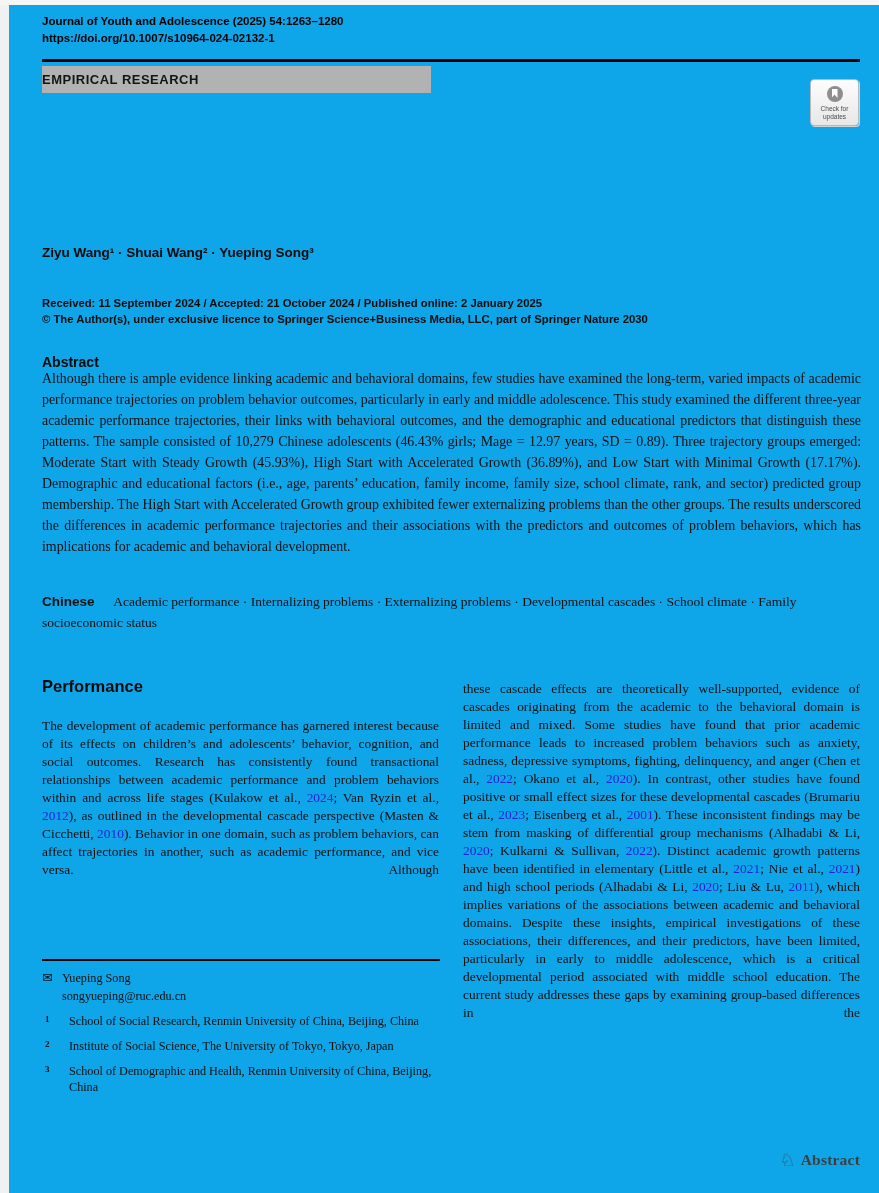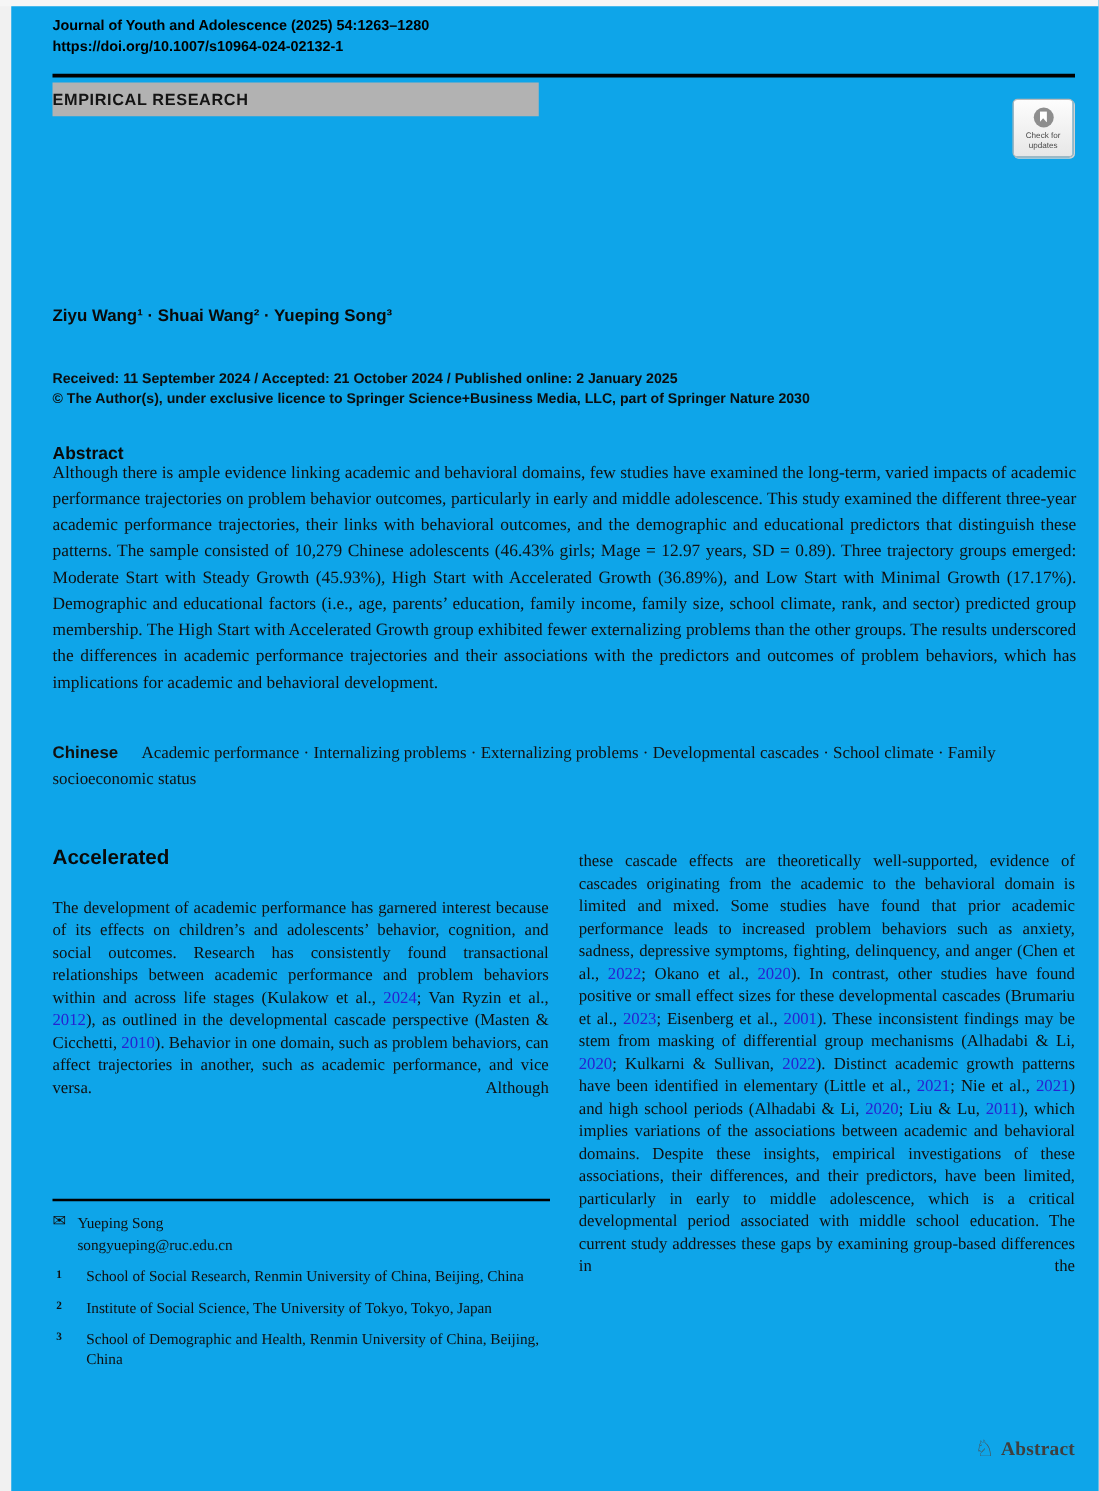--- a/index.html
+++ b/index.html
@@ -101,21 +101,21 @@
   <h2 class="absh">Abstract</h2>
   <p class="abstext">Although there is ample evidence linking academic and behavioral domains, few studies have examined the long-term, varied impacts of academic performance trajectories on problem behavior outcomes, particularly in early and middle adolescence. This study examined the different three-year academic performance trajectories, their links with behavioral outcomes, and the demographic and educational predictors that distinguish these patterns. The sample consisted of 10,279 Chinese adolescents (46.43% girls; Mage = 12.97 years, SD = 0.89). Three trajectory groups emerged: Moderate Start with Steady Growth (45.93%), High Start with Accelerated Growth (36.89%), and Low Start with Minimal Growth (17.17%). Demographic and educational factors (i.e., age, parents’ education, family income, family size, school climate, rank, and sector) predicted group membership. The High Start with Accelerated Growth group exhibited fewer externalizing problems than the other groups. The results underscored the differences in academic performance trajectories and their associations with the predictors and outcomes of problem behaviors, which has implications for academic and behavioral development.</p>
 
   <p class="kw">
     <span class="kw-label">Chinese</span>
     <span class="kw-text">Academic performance · Internalizing problems · Externalizing problems · Developmental cascades · School climate · Family socioeconomic status</span>
   </p>
 
   <div class="cols">
     <div class="col col-left">
-      <h3>Accelerated</h3>
+      <h3>Performance</h3>
       <p class="body"><span>The development of academic performance has garnered interest because of its effects on children’s and adolescents’ behavior, cognition, and social outcomes. Research has consistently found transactional relationships between academic performance and problem behaviors within and across life stages (Kulakow et al., </span><span class="cite">2024</span><span>; Van Ryzin et al., </span><span class="cite">2012</span><span>), as outlined in the developmental cascade perspective (Masten &amp; Cicchetti, </span><span class="cite">2010</span><span>). Behavior in one domain, such as problem behaviors, can affect trajectories in another, such as academic performance, and vice versa. Although</span></p>
     </div>
     <div class="col col-right">
       <p class="body"><span>these cascade effects are theoretically well-supported, evidence of cascades originating from the academic to the behavioral domain is limited and mixed. Some studies have found that prior academic performance leads to increased problem behaviors such as anxiety, sadness, depressive symptoms, fighting, delinquency, and anger (Chen et al., </span><span class="cite">2022</span><span>; Okano et al., </span><span class="cite">2020</span><span>). In contrast, other studies have found positive or small effect sizes for these developmental cascades (Brumariu et al., </span><span class="cite">2023</span><span>; Eisenberg et al., </span><span class="cite">2001</span><span>). These inconsistent findings may be stem from masking of differential group mechanisms (Alhadabi &amp; Li, </span><span class="cite">2020</span><span>; Kulkarni &amp; Sullivan, </span><span class="cite">2022</span><span>). Distinct academic growth patterns have been identified in elementary (Little et al., </span><span class="cite">2021</span><span>; Nie et al., </span><span class="cite">2021</span><span>) and high school periods (Alhadabi &amp; Li, </span><span class="cite">2020</span><span>; Liu &amp; Lu, </span><span class="cite">2011</span><span>), which implies variations of the associations between academic and behavioral domains. Despite these insights, empirical investigations of these associations, their differences, and their predictors, have been limited, particularly in early to middle adolescence, which is a critical developmental period associated with middle school education. The current study addresses these gaps by examining group-based differences in the</span></p>
     </div>
   </div>
 
   <div class="fn">
     <div class="fn-rule"></div>
     <div class="corr">

